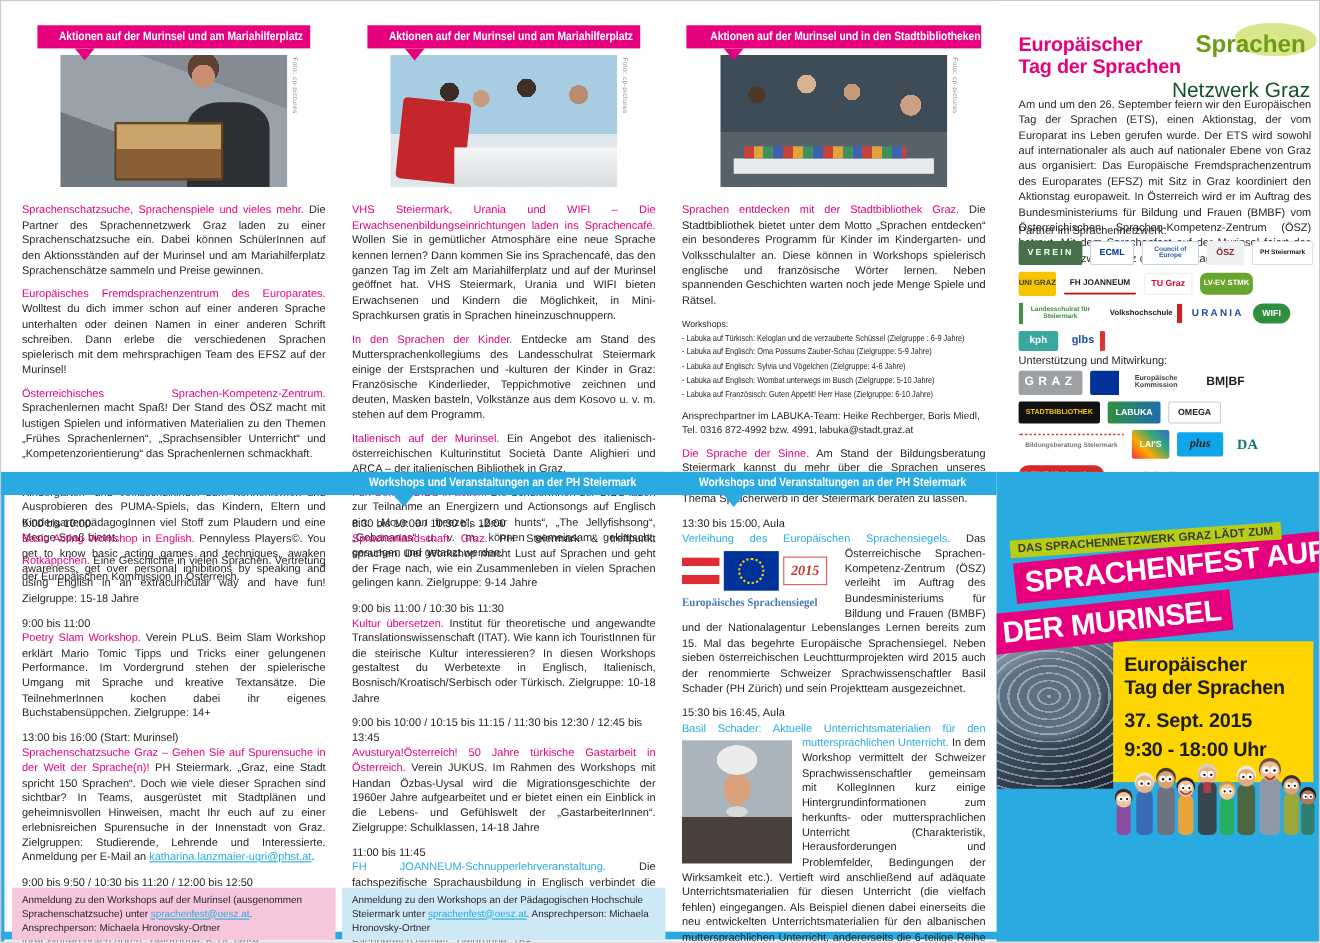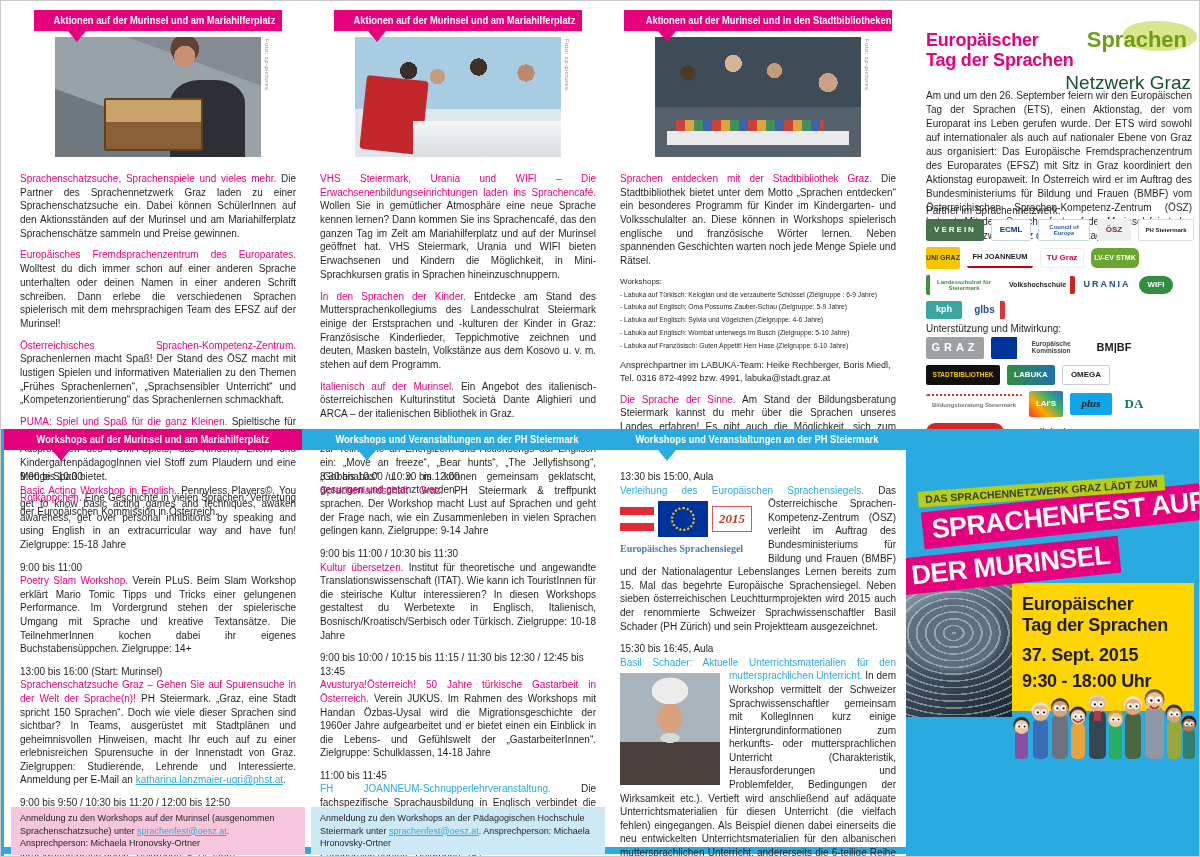--- a/index.html
+++ b/index.html
@@ -7,21 +7,21 @@
 .page{position:relative;width:1200px;height:857px;background:#fff;font-family:"Liberation Sans",sans-serif;color:#231f20;overflow:hidden;border:1px solid #c9c9c9}
 
 
 .band{background:#e6007e;color:#fff;text-align:center;height:21px;line-height:21px;font-weight:bold;font-size:11px;position:relative;z-index:3}
 .band .sx{display:inline-block;transform:scaleX(.85);transform-origin:50% 50%;white-space:nowrap}
 .tail{position:absolute;top:100%;left:34px;width:0;height:0;border:9px solid transparent;border-top:11px solid #e6007e;border-bottom:none}
 .band.blue{background:#29abe2}
 .band.blue .tail{border-top-color:#29abe2}
 
 
-.tcol{position:absolute;top:9px;width:296px}
+.tcol{position:absolute;top:22px;width:296px}
 #t1{left:9px}#t2{left:309px}#t3{left:609px}
 .tcol .band{margin:0 24px}
 #t3 .band{margin:0 14px}
 .photo{width:206px;height:120px;margin:6px auto 0;position:relative}
 .credit{position:absolute;right:-9px;top:2px;font-size:6px;color:#8a8a8a;writing-mode:vertical-rl;letter-spacing:.4px}
 .tbody{margin-top:15px;padding:0 10px;font-size:10px;line-height:1.37;text-align:justify}
 .tbody p{margin-bottom:8px}
 .rh{font-weight:normal}
 .rh.p{color:#e6007e}
 .rh.b{color:#29abe2}
@@ -228,24 +228,20 @@
       <span class="chip" style="width:30px;height:22px;background:#fff;color:#0f766e;font-size:13px;font-family:'Liberation Serif',serif">DA</span>
       <span class="chip" style="width:78px;height:20px;background:#d62828;color:#fff;font-size:7px;border-radius:9px">KLEINE Kinderzeitung</span>
       <span class="chip" style="width:72px;height:20px;background:#fff radial-gradient(circle 3px at 7px 7px,#e94,rgba(0,0,0,0) 4px) ,#fff;color:#58595b;font-size:9px">radioigel</span>
     </div>
   </div>
 
   <div id="bluebar"></div>
   <div id="edgeL"></div>
   <div id="edgeB"></div>
 
-  <div class="band bhdr" id="b1">
-    <span class="sx">Workshops auf der Murinsel und am Mariahilferplatz</span>
-    <i class="tail"></i>
-  </div>
   <div class="band blue bhdr" id="b2">
     <span class="sx">Workshops und Veranstaltungen an der PH Steiermark</span>
     <i class="tail"></i>
   </div>
   <div class="band blue bhdr" id="b3">
     <span class="sx">Workshops und Veranstaltungen an der PH Steiermark</span>
     <i class="tail"></i>
   </div>
 
   <div class="wcol" id="w1">

